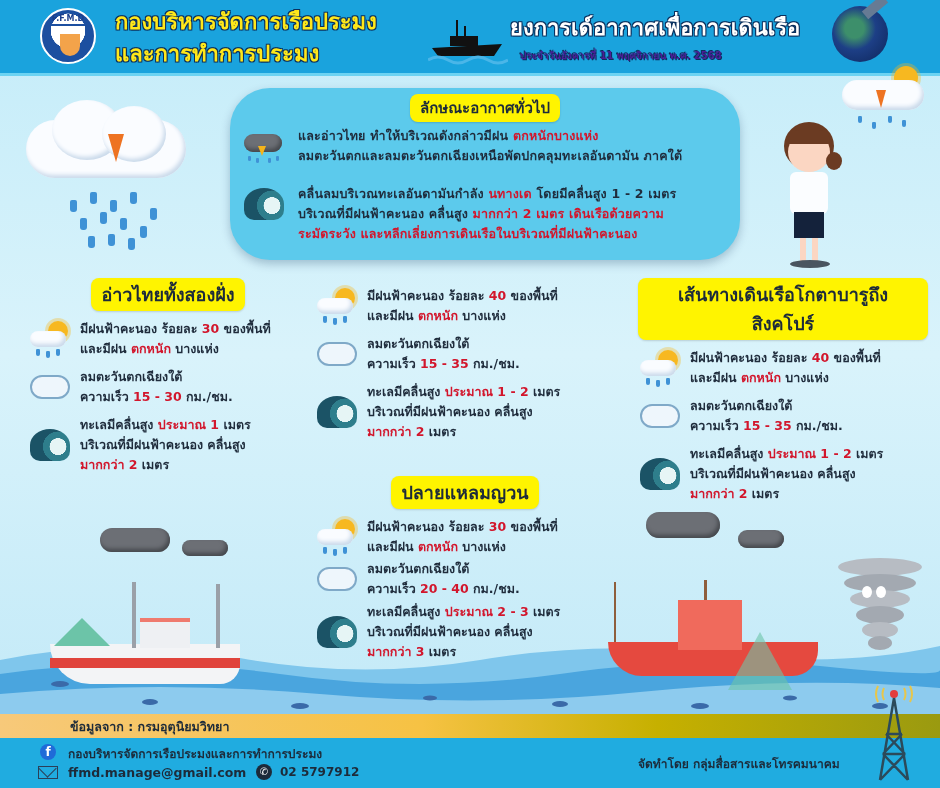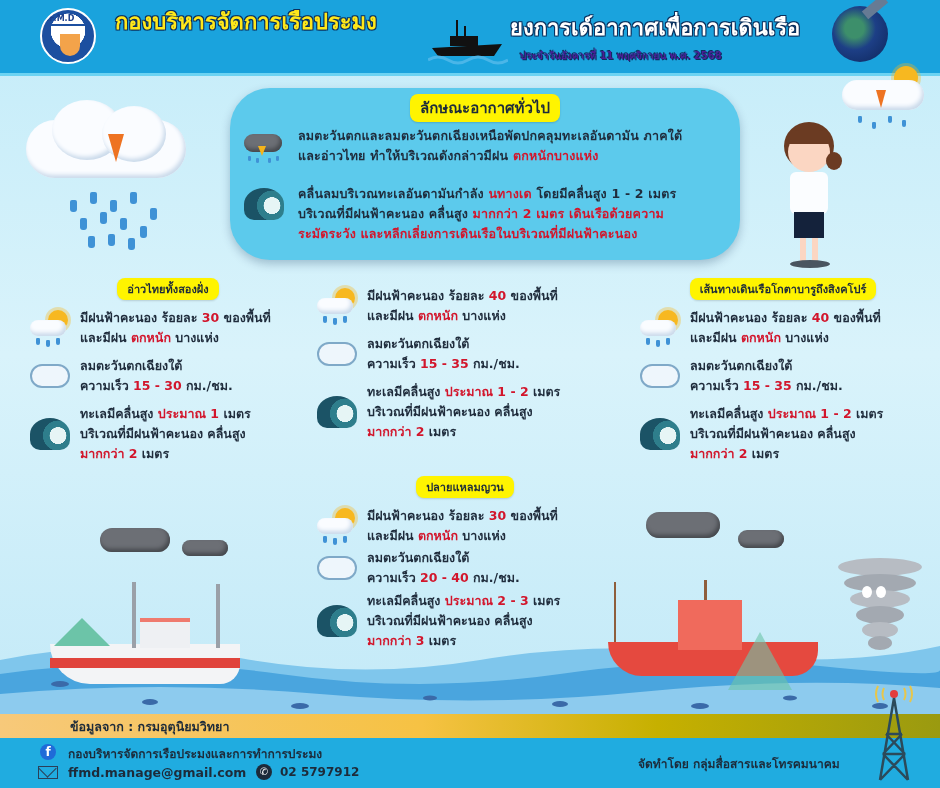--- a/index.html
+++ b/index.html
@@ -18,21 +18,21 @@
     background: #1aa3dd;
     border-bottom: 3px solid #6cd3f2;
   }
   .logo {
     position: absolute; left: 40px; top: 8px; width: 56px; height: 56px; border-radius: 50%;
     background: radial-gradient(circle at 50% 40%, #ffffff 0 42%, #1c4fa0 43% 100%);
     border: 2px solid #fff;
     overflow: hidden;
   }
   .logo .logo-text {
-    position: absolute; top: 4px; left: 0; width: 100%; 
+    position: absolute; top: 4px; left: 0; width: 100%; text-align: center;
     font-size: 8px; font-weight: bold; color: #1c3f8c;
   }
   .logo .logo-ship {
     position: absolute; left: 18px; top: 24px; width: 20px; height: 22px;
     background: #f3a34a; border-radius: 0 0 10px 10px;
   }
   .logo .logo-globe {
     position: absolute; left: 4px; top: 14px; width: 48px; height: 34px;
     border-top: 2px solid #1c4fa0; border-bottom: 2px solid #1c4fa0;
   }
@@ -73,21 +73,21 @@
     box-shadow: 0 1px 2px rgba(0,0,0,0.15);
   }
   .general-heading { position: absolute; left: 180px; top: 6px; font-size: 15px; }
   .gp-row { position: absolute; left: 12px; width: 490px; display: flex; align-items: flex-start; }
   .gp-row .ic { width: 44px; height: 40px; flex: none; margin-right: 12px; position: relative; }
   .gp-text { font-size: 12.5px; font-weight: bold; line-height: 20px; color: #1f2c3c; letter-spacing: 0.2px; }
   .red { color: #d2162c; }
 
   
   .region { position: absolute; }
-  .region-heading { font-size: 11px; text-align: center; }
+  .region-heading { font-size: 18px; text-align: center; }
   .r-item { display: flex; align-items: center; margin-top: 8px; }
   .r-item .ic { width: 46px; height: 40px; flex: none; margin-right: 6px; position: relative; }
   .r-text { font-size: 12.5px; font-weight: bold; line-height: 20px; color: #1f2c3c; }
 
   
   .sun { position: absolute; width: 20px; height: 20px; border-radius: 50%; background: #f7b820; box-shadow: 0 0 0 3px rgba(247,184,32,0.35); }
   .cloud { position: absolute; background: #fafcff; border-radius: 20px; box-shadow: inset -2px -3px 4px #c9d9ea; }
   .drop { position: absolute; width: 4px; height: 7px; background: #3f92d6; border-radius: 2px 2px 3px 3px; }
   .darkcloud { position: absolute; background: #6c6f75; border-radius: 20px; box-shadow: inset -2px -3px 4px #45484d; }
   .bolt { position: absolute; width: 0; height: 0; border-left: 8px solid transparent; border-right: 8px solid transparent; border-top: 28px solid #ee7322; }
@@ -118,20 +118,21 @@
 <body>
 
 <div class="header">
   <div class="logo">
     <div class="logo-globe"></div>
     <div class="logo-ship"></div>
     <div class="logo-text">F.F.M.D</div>
   </div>
   <div class="org-title">
     <div>กองบริหารจัดการเรือประมง</div>
+    <div>และการทำการประมง</div>
   </div>
   <svg class="boat-icon" viewBox="0 0 80 52">
     <path d="M4 34 L74 30 L66 42 L10 42 Z" fill="#111"></path>
     <rect x="22" y="22" width="28" height="10" fill="#111"></rect>
     <rect x="28" y="6" width="2" height="18" fill="#111"></rect>
     <rect x="36" y="12" width="2" height="12" fill="#111"></rect>
     <path d="M0 46 Q10 40 20 46 T40 46 T60 46 T80 46" stroke="#4ab6e8" stroke-width="3" fill="none"></path>
   </svg>
   <div class="forecast-title">ยงการเด์อากาศเพื่อการเดินเรือ</div>
   <div class="forecast-date">ประจำวันอังคารที่ 11 พฤศจิกายน พ.ศ. 2568</div>
@@ -185,22 +186,22 @@
   <div class="gp-row" style="top:38px;">
     <div class="ic">
       <div class="darkcloud" style="left:2px;top:8px;width:38px;height:18px;"></div>
       <div class="bolt" style="left:16px;top:20px;border-left-width:4px;border-right-width:4px;border-top-width:10px;border-top-color:#f5b41a;"></div>
       <div class="drop" style="left:6px;top:30px;width:3px;height:5px;"></div>
       <div class="drop" style="left:14px;top:32px;width:3px;height:5px;"></div>
       <div class="drop" style="left:26px;top:32px;width:3px;height:5px;"></div>
       <div class="drop" style="left:34px;top:30px;width:3px;height:5px;"></div>
     </div>
     <div class="gp-text">
+      <div><span>และอ่าวไทย ทำให้บริเวณดังกล่าวมีฝน </span><span class="red">ตกหนักบางแห่ง</span></div>
       <div>ลมตะวันตกและลมตะวันตกเฉียงเหนือพัดปกคลุมทะเลอันดามัน ภาคใต้</div>
-      <div><span>และอ่าวไทย ทำให้บริเวณดังกล่าวมีฝน </span><span class="red">ตกหนักบางแห่ง</span></div>
     </div>
   </div>
   <div class="gp-row" style="top:96px;">
     <div class="ic">
       <div class="wave" style="left:2px;top:4px;"></div>
     </div>
     <div class="gp-text">
       <div><span>คลื่นลมบริเวณทะเลอันดามันกำลัง </span><span class="red">นทางเด</span><span> โดยมีคลื่นสูง 1 - 2 เมตร</span></div>
       <div><span>บริเวณที่มีฝนฟ้าคะนอง คลื่นสูง </span><span class="red">มากกว่า 2 เมตร เดินเรือด้วยความ</span></div>
       <div class="red">ระมัดระวัง และหลีกเลี่ยงการเดินเรือในบริเวณที่มีฝนฟ้าคะนอง</div>

